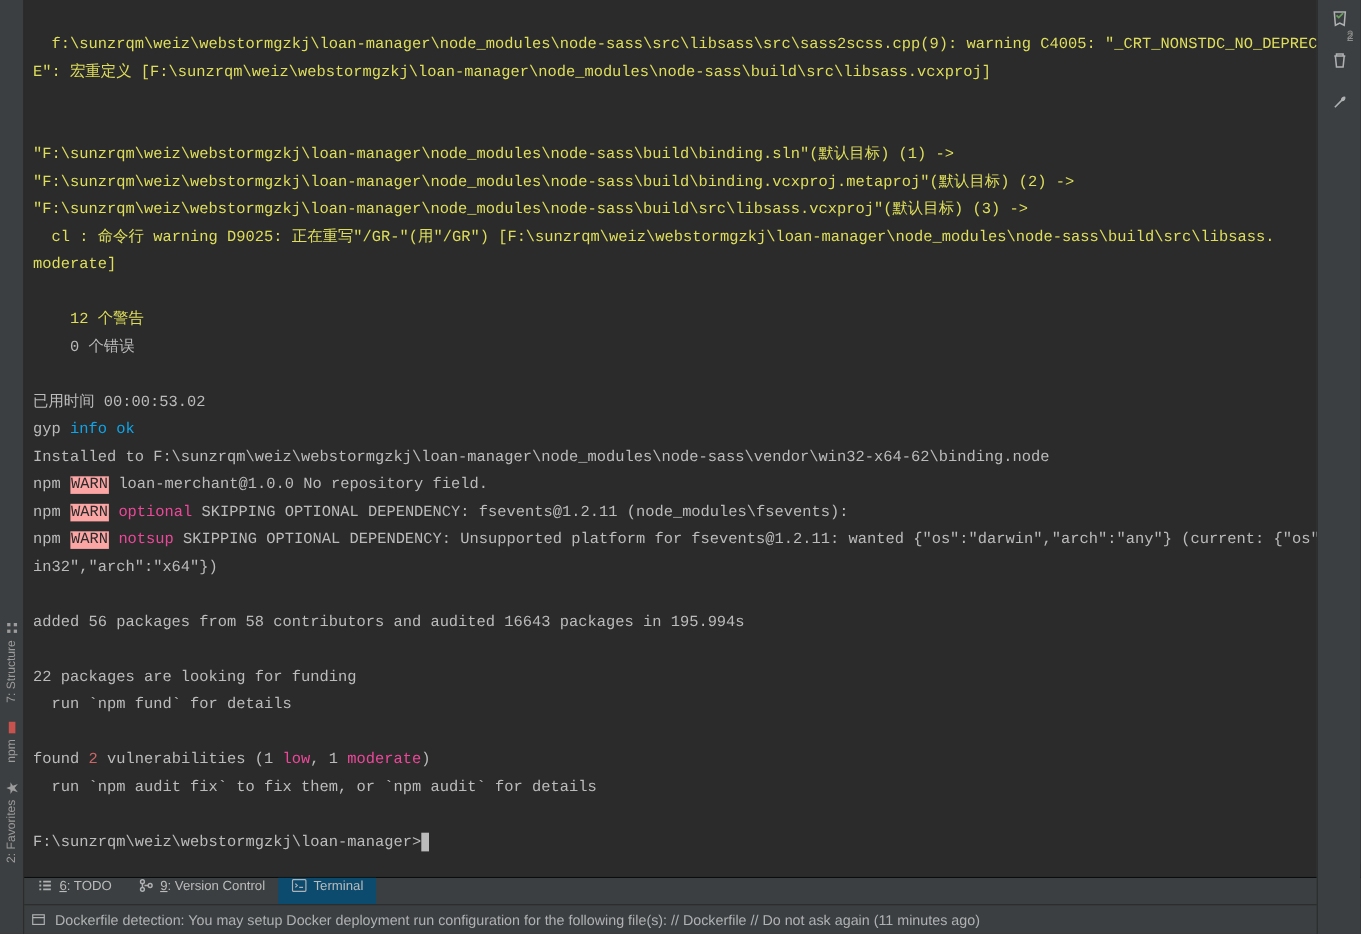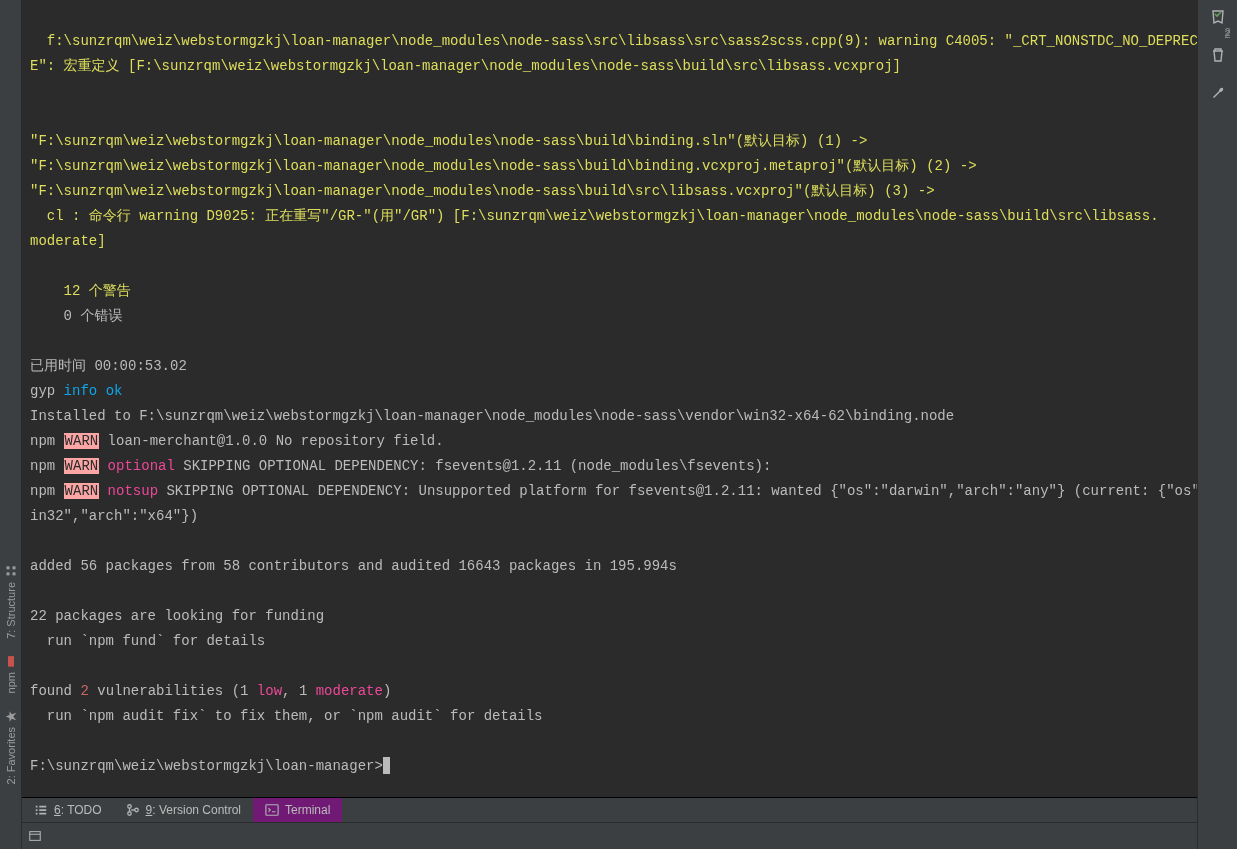--- a/index.html
+++ b/index.html
@@ -98,27 +98,27 @@
       height: 25px;
       background: #3c3f41;
       display: flex;
       align-items: center;
       border-top: 1px solid #000;
     }
     .bottom-tab {
       padding: 0 12px;
       height: 100%;
       display: flex;
-      align-items: center;
+      align-items: flex-start;
       gap: 6px;
       color: #bbbbbb;
       font-size: 12px;
       cursor: pointer;
     }
-    .bottom-tab.active { background: #701a75; }
+    .bottom-tab.active { background: #0c4a6e; }
     .bottom-tab .underline { text-decoration: underline; }
     .status-bar {
       height: 27px;
       background: #3c3f41;
       display: flex;
       align-items: center;
       padding: 0 6px;
       gap: 8px;
       color: #afb1b3;
       font-size: 13px;
@@ -232,20 +232,21 @@
         </svg>
       <span>Terminal</span>
     </div>
   </div>
 
   <div class="status-bar">
     <svg width="14" height="14" viewBox="0 0 16 16">
         <rect x="2" y="3" width="12" height="10" fill="none" stroke="#afb1b3" stroke-width="1.2"></rect>
         <path d="M2 6h12" stroke="#afb1b3" stroke-width="1.2"></path>
       </svg>
+    <span>Dockerfile detection: You may setup Docker deployment run configuration for the following file(s): // Dockerfile // Do not ask again (11 minutes ago)</span>
   </div>
 </div>
 
 <div class="top-right-tools">
   <div class="tool-btn" style="position:relative;">
     <svg width="16" height="16" viewBox="0 0 16 16">
         <path d="M3 2h10l-1 12-4-2-4 2z" fill="none" stroke="#afb1b3" stroke-width="1.4"></path>
         <path d="M5 5l2 2 4-4" stroke="#6a9e5c" stroke-width="1.6" fill="none"></path>
       </svg>
     <span class="top-right-badge">2</span>

